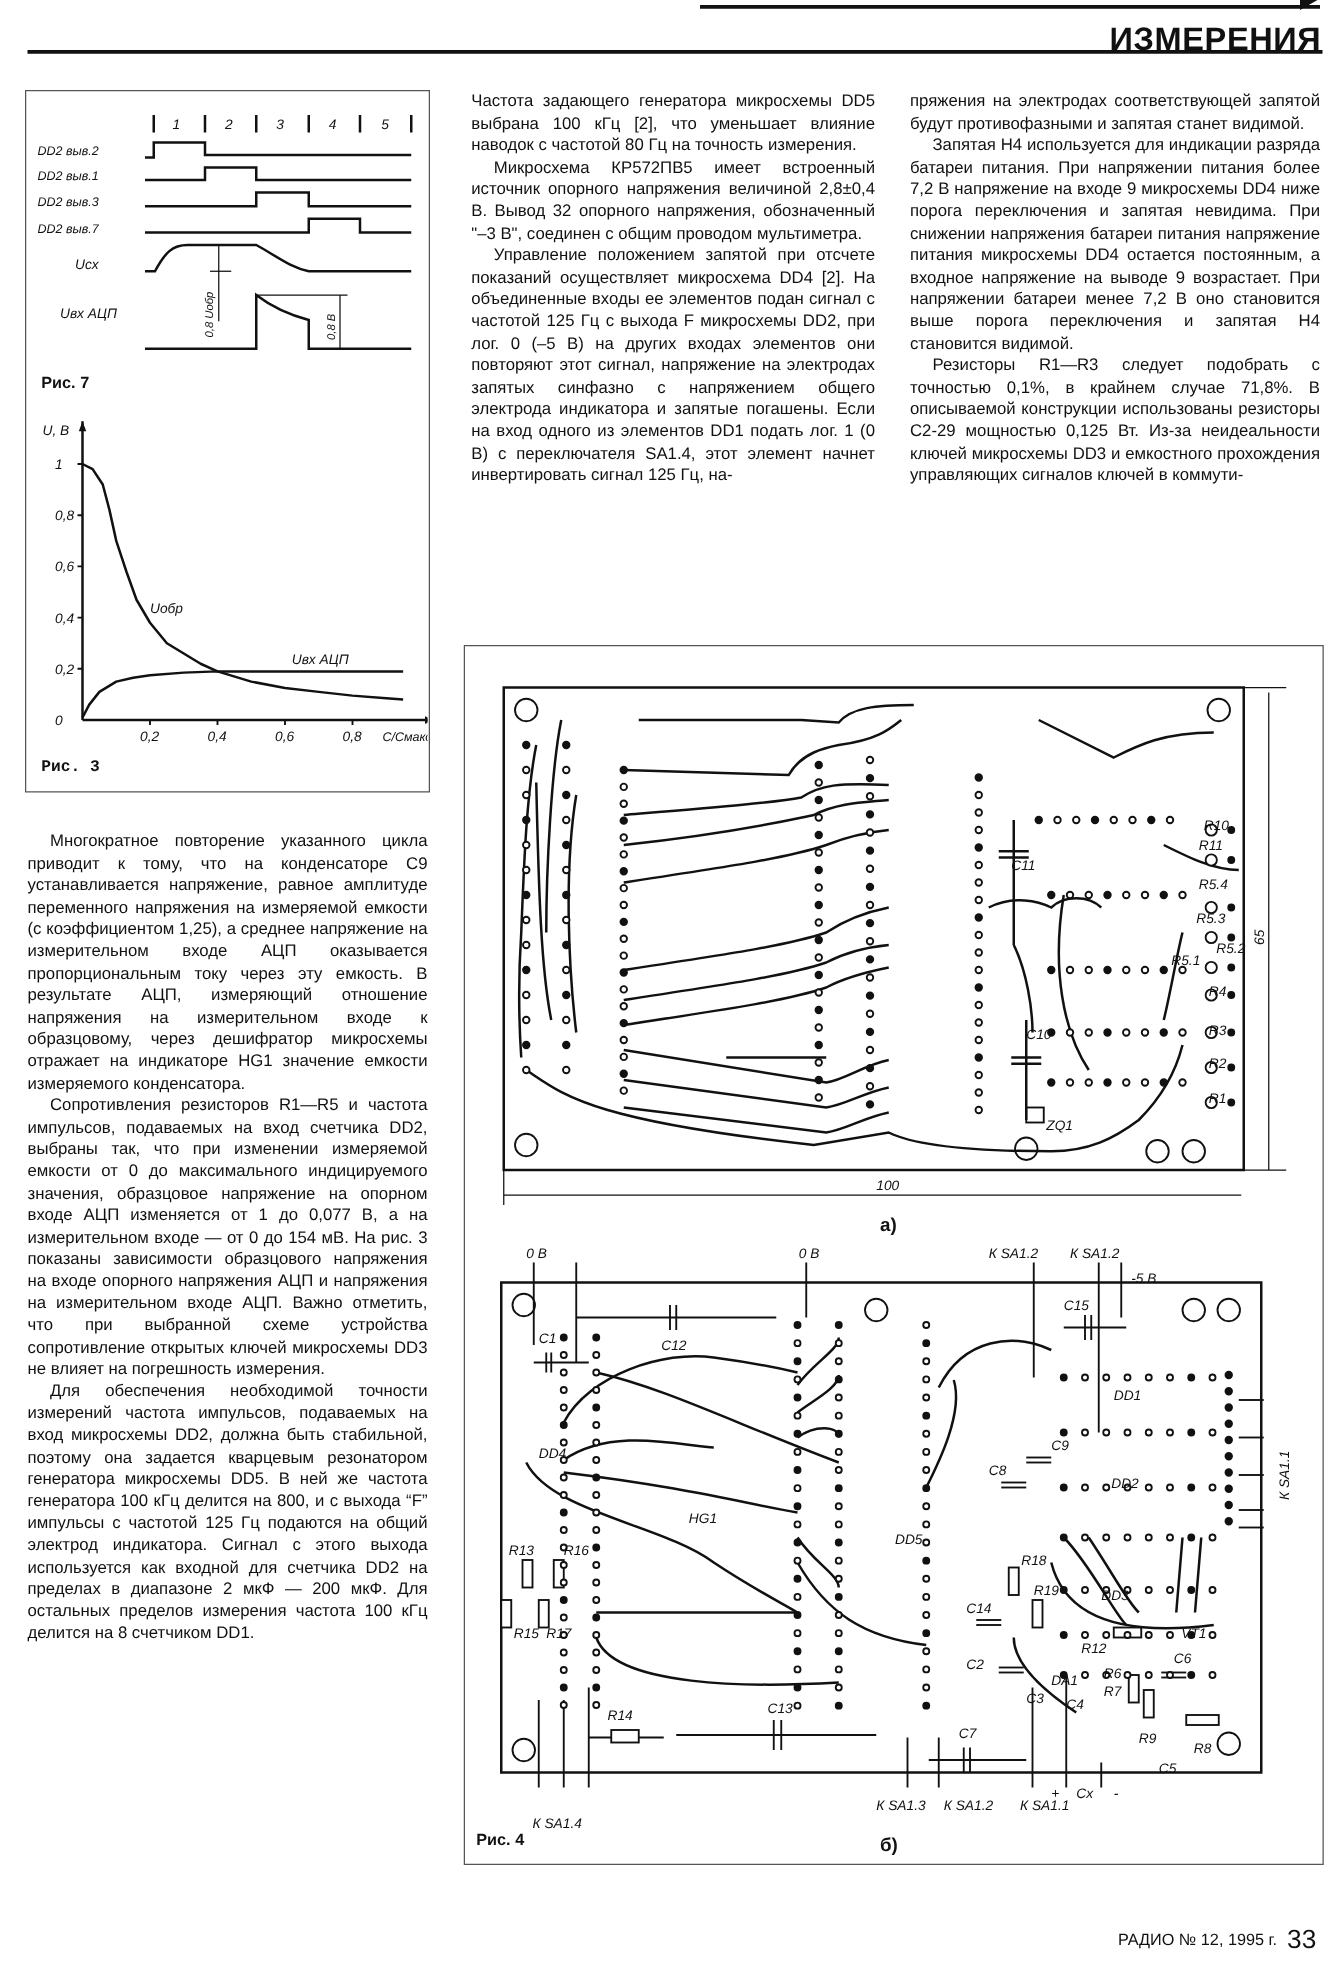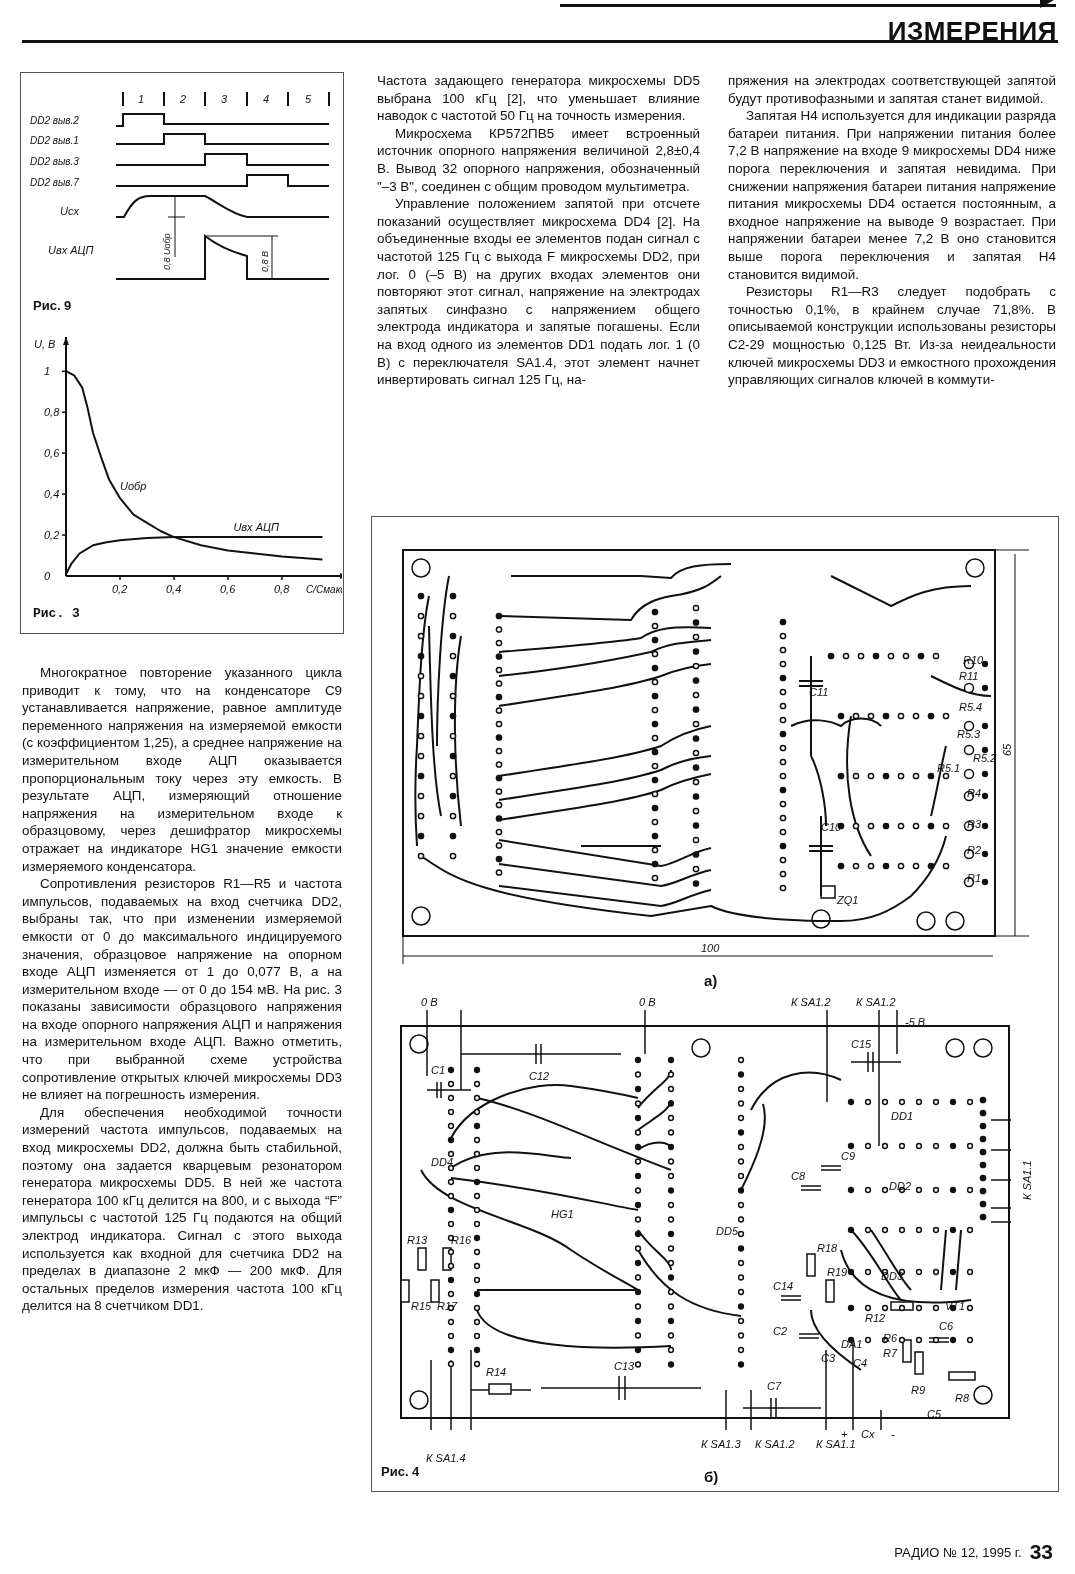--- a/index.html
+++ b/index.html
@@ -6,21 +6,21 @@
   body{width:1075px;height:1574px;position:relative;overflow:hidden;font-family:"Liberation Sans",sans-serif;color:#111;}
   .abs{position:absolute;}
   .rule{position:absolute;background:#111;}
   .section-title{position:absolute;right:18px;top:16px;font-weight:bold;font-size:26px;letter-spacing:0.5px;font-family:"Liberation Sans",sans-serif;}
   .col{position:absolute;font-size:13.4px;line-height:17.6px;text-align:justify;}
   .col p{margin:0;text-indent:18px;}
   .col p.noind{text-indent:0;}
   .fig-box{position:absolute;border:1px solid #555;}
   .fig-cap{position:absolute;font-weight:bold;font-size:13px;}
   .footer{position:absolute;right:22px;top:1540px;font-size:13px;}
-  .footer .pg{font-weight:bold;font-size:21px;margin-left:8px;vertical-align:-2px;margin-top:32px;}
+  .footer .pg{font-weight:normal;font-size:21px;margin-left:8px;vertical-align:-2px;margin-top:32px;}
   svg text{font-family:"Liberation Sans",sans-serif;font-style:italic;}
   .sub-label{position:absolute;font-weight:bold;font-size:15px;}
 </style>
 </head>
 <body>
 
 <div class="rule" style="left:560px;top:4px;width:496px;height:3px;"></div>
 <div class="abs" style="left:1040px;top:0;width:0;height:0;border-left:14px solid #111;border-bottom:8px solid transparent;"></div>
 <div class="section-title">ИЗМЕРЕНИЯ</div>
 <div class="rule" style="left:22px;top:40px;width:1036px;height:3px;"></div>
@@ -63,21 +63,21 @@
     <text x="10" y="52" font-size="10">DD2 выв.2</text>
     <text x="10" y="72" font-size="10">DD2 выв.1</text>
     <text x="10" y="93" font-size="10">DD2 выв.3</text>
     <text x="10" y="114" font-size="10">DD2 выв.7</text>
     <text x="40" y="143" font-size="11">Ucx</text>
     <text x="28" y="182" font-size="11">Uвх АЦП</text>
     <text font-size="9" transform="translate(150,198) rotate(-90)">0,8 Uобр</text>
     <text font-size="9" transform="translate(248,200) rotate(-90)">0,8 В</text>
   </g>
 </svg>
-<div class="fig-cap" style="left:33px;top:298px;">Рис. 9</div>
+<div class="fig-cap" style="left:33px;top:298px;">Рис. 7</div>
 
 <svg class="abs" id="fig3svg" style="left:20px;top:330px;" width="322" height="280" viewBox="0 0 322 280">
   <g id="fig3-axes">
       <line x1="46" y1="246" x2="328" y2="246" stroke="#111" stroke-width="2"></line>
       <line x1="46" y1="246" x2="46" y2="7" stroke="#111" stroke-width="2"></line>
       <path d="M328,246 l-8,-3 l0,6 z" fill="#111"></path>
       <path d="M46,7 l-3,8 l6,0 z" fill="#111"></path>
       <line x1="42" y1="205.04761904761904" x2="46" y2="205.04761904761904" stroke="#111" stroke-width="1.5"></line>
       <line x1="42" y1="164.0952380952381" x2="46" y2="164.0952380952381" stroke="#111" stroke-width="1.5"></line>
       <line x1="42" y1="123.14285714285715" x2="46" y2="123.14285714285715" stroke="#111" stroke-width="1.5"></line>
@@ -111,21 +111,21 @@
 </svg>
 <div class="fig-cap" style="left:33px;top:606px;font-family:Liberation Mono, monospace;">Рис. 3</div>
 
 <div class="col" style="left:22px;top:664px;width:320px;">
   <p>Многократное повторение указанного цикла приводит к тому, что на конденсаторе С9 устанавливается напряжение, равное амплитуде переменного напряжения на измеряемой емкости (с коэффициентом 1,25), а среднее напряжение на измерительном входе АЦП оказывается пропорциональным току через эту емкость. В результате АЦП, измеряющий отношение напряжения на измерительном входе к образцовому, через дешифратор микросхемы отражает на индикаторе HG1 значение емкости измеряемого конденсатора.</p>
   <p>Сопротивления резисторов R1—R5 и частота импульсов, подаваемых на вход счетчика DD2, выбраны так, что при изменении измеряемой емкости от 0 до максимального индицируемого значения, образцовое напряжение на опорном входе АЦП изменяется от 1 до 0,077 В, а на измерительном входе — от 0 до 154 мВ. На рис. 3 показаны зависимости образцового напряжения на входе опорного напряжения АЦП и напряжения на измерительном входе АЦП. Важно отметить, что при выбранной схеме устройства сопротивление открытых ключей микросхемы DD3 не влияет на погрешность измерения.</p>
   <p>Для обеспечения необходимой точности измерений частота импульсов, подаваемых на вход микросхемы DD2, должна быть стабильной, поэтому она задается кварцевым резонатором генератора микросхемы DD5. В ней же частота генератора 100 кГц делится на 800, и с выхода “F” импульсы с частотой 125 Гц подаются на общий электрод индикатора. Сигнал с этого выхода используется как входной для счетчика DD2 на пределах в диапазоне 2 мкФ — 200 мкФ. Для остальных пределов измерения частота 100 кГц делится на 8 счетчиком DD1.</p>
 </div>
 
 <div class="col" style="left:377px;top:72px;width:323px;">
-  <p class="noind">Частота задающего генератора микросхемы DD5 выбрана 100 кГц [2], что уменьшает влияние наводок с частотой 50 Гц на точность измерения.</p>
+  <p class="noind">Частота задающего генератора микросхемы DD5 выбрана 100 кГц [2], что уменьшает влияние наводок с частотой 80 Гц на точность измерения.</p>
   <p>Микросхема КР572ПВ5 имеет встроенный источник опорного напряжения величиной 2,8±0,4 В. Вывод 32 опорного напряжения, обозначенный "–3 В", соединен с общим проводом мультиметра.</p>
   <p>Управление положением запятой при отсчете показаний осуществляет микросхема DD4 [2]. На объединенные входы ее элементов подан сигнал с частотой 125 Гц с выхода F микросхемы DD2, при лог. 0 (–5 В) на других входах элементов они повторяют этот сигнал, напряжение на электродах запятых синфазно с напряжением общего электрода индикатора и запятые погашены. Если на вход одного из элементов DD1 подать лог. 1 (0 В) с переключателя SA1.4, этот элемент начнет инвертировать сигнал 125 Гц, на-</p>
 </div>
 
 <div class="col" style="left:728px;top:72px;width:328px;">
   <p class="noind">пряжения на электродах соответствующей запятой будут противофазными и запятая станет видимой.</p>
   <p>Запятая Н4 используется для индикации разряда батареи питания. При напряжении питания более 7,2 В напряжение на входе 9 микросхемы DD4 ниже порога переключения и запятая невидима. При снижении напряжения батареи питания напряжение питания микросхемы DD4 остается постоянным, а входное напряжение на выводе 9 возрастает. При напряжении батареи менее 7,2 В оно становится выше порога переключения и запятая Н4 становится видимой.</p>
   <p>Резисторы R1—R3 следует подобрать с точностью 0,1%, в крайнем случае 71,8%. В описываемой конструкции использованы резисторы С2-29 мощностью 0,125 Вт. Из-за неидеальности ключей микросхемы DD3 и емкостного прохождения управляющих сигналов ключей в коммути-</p>
 </div>
 

